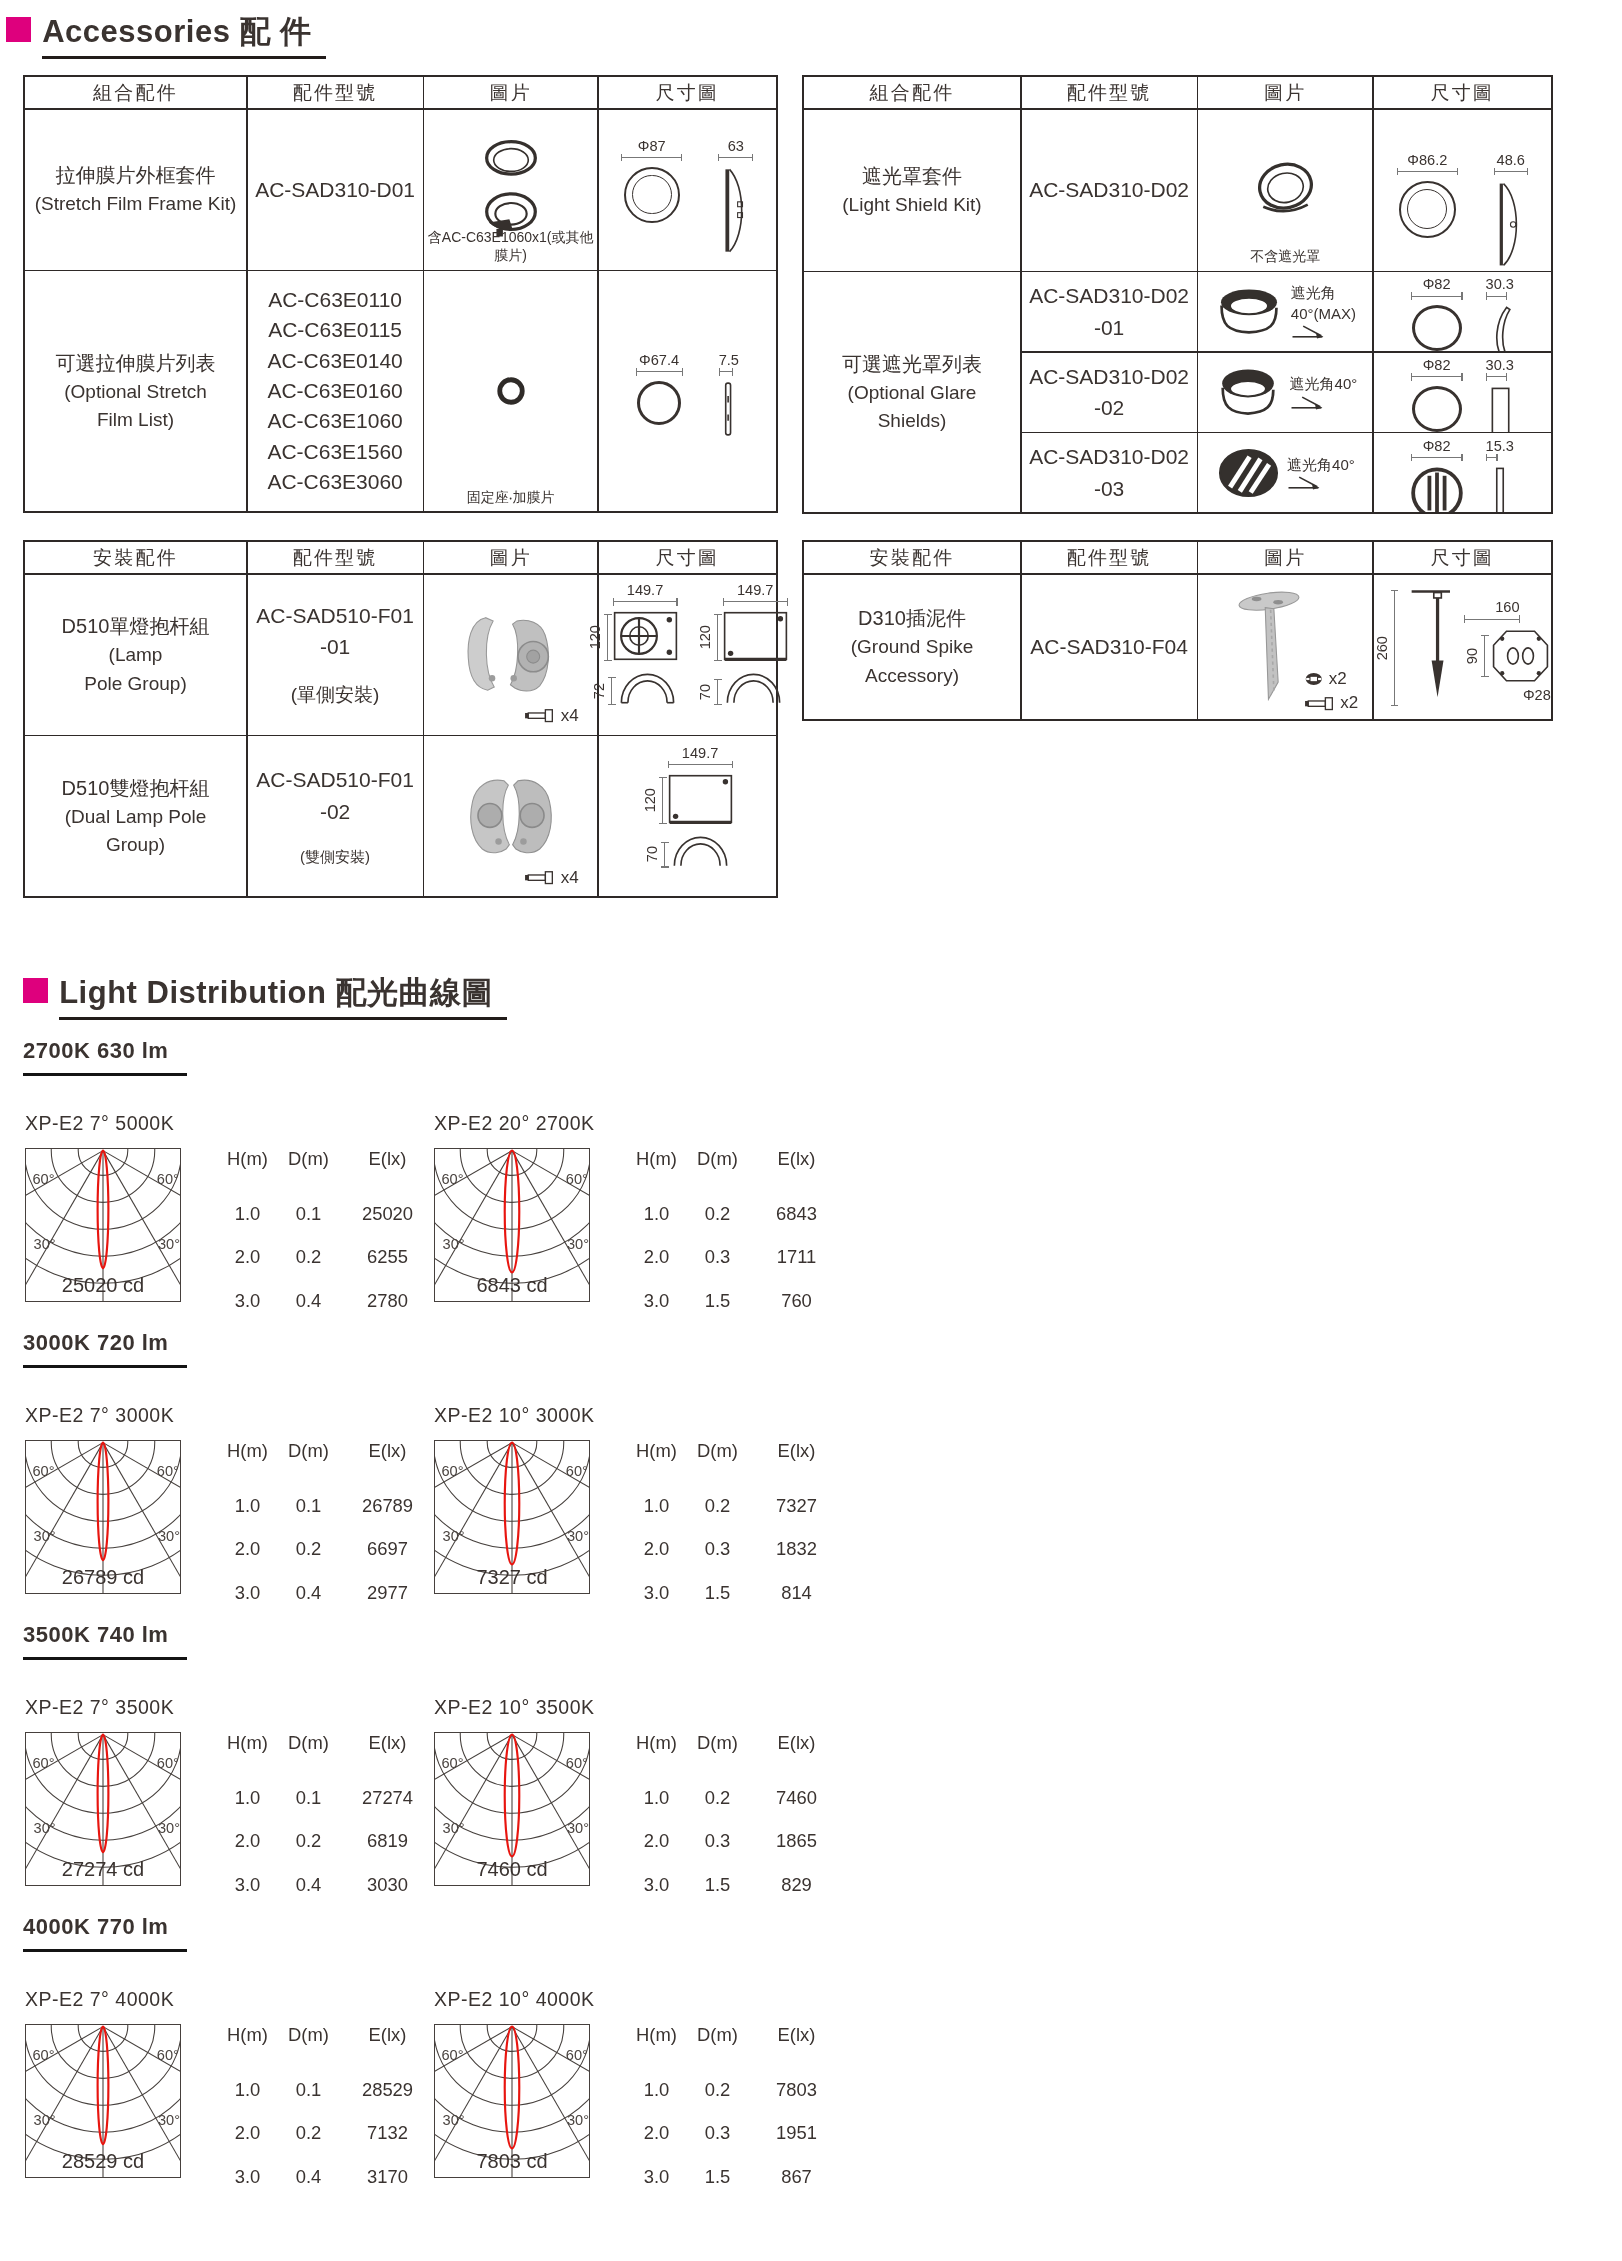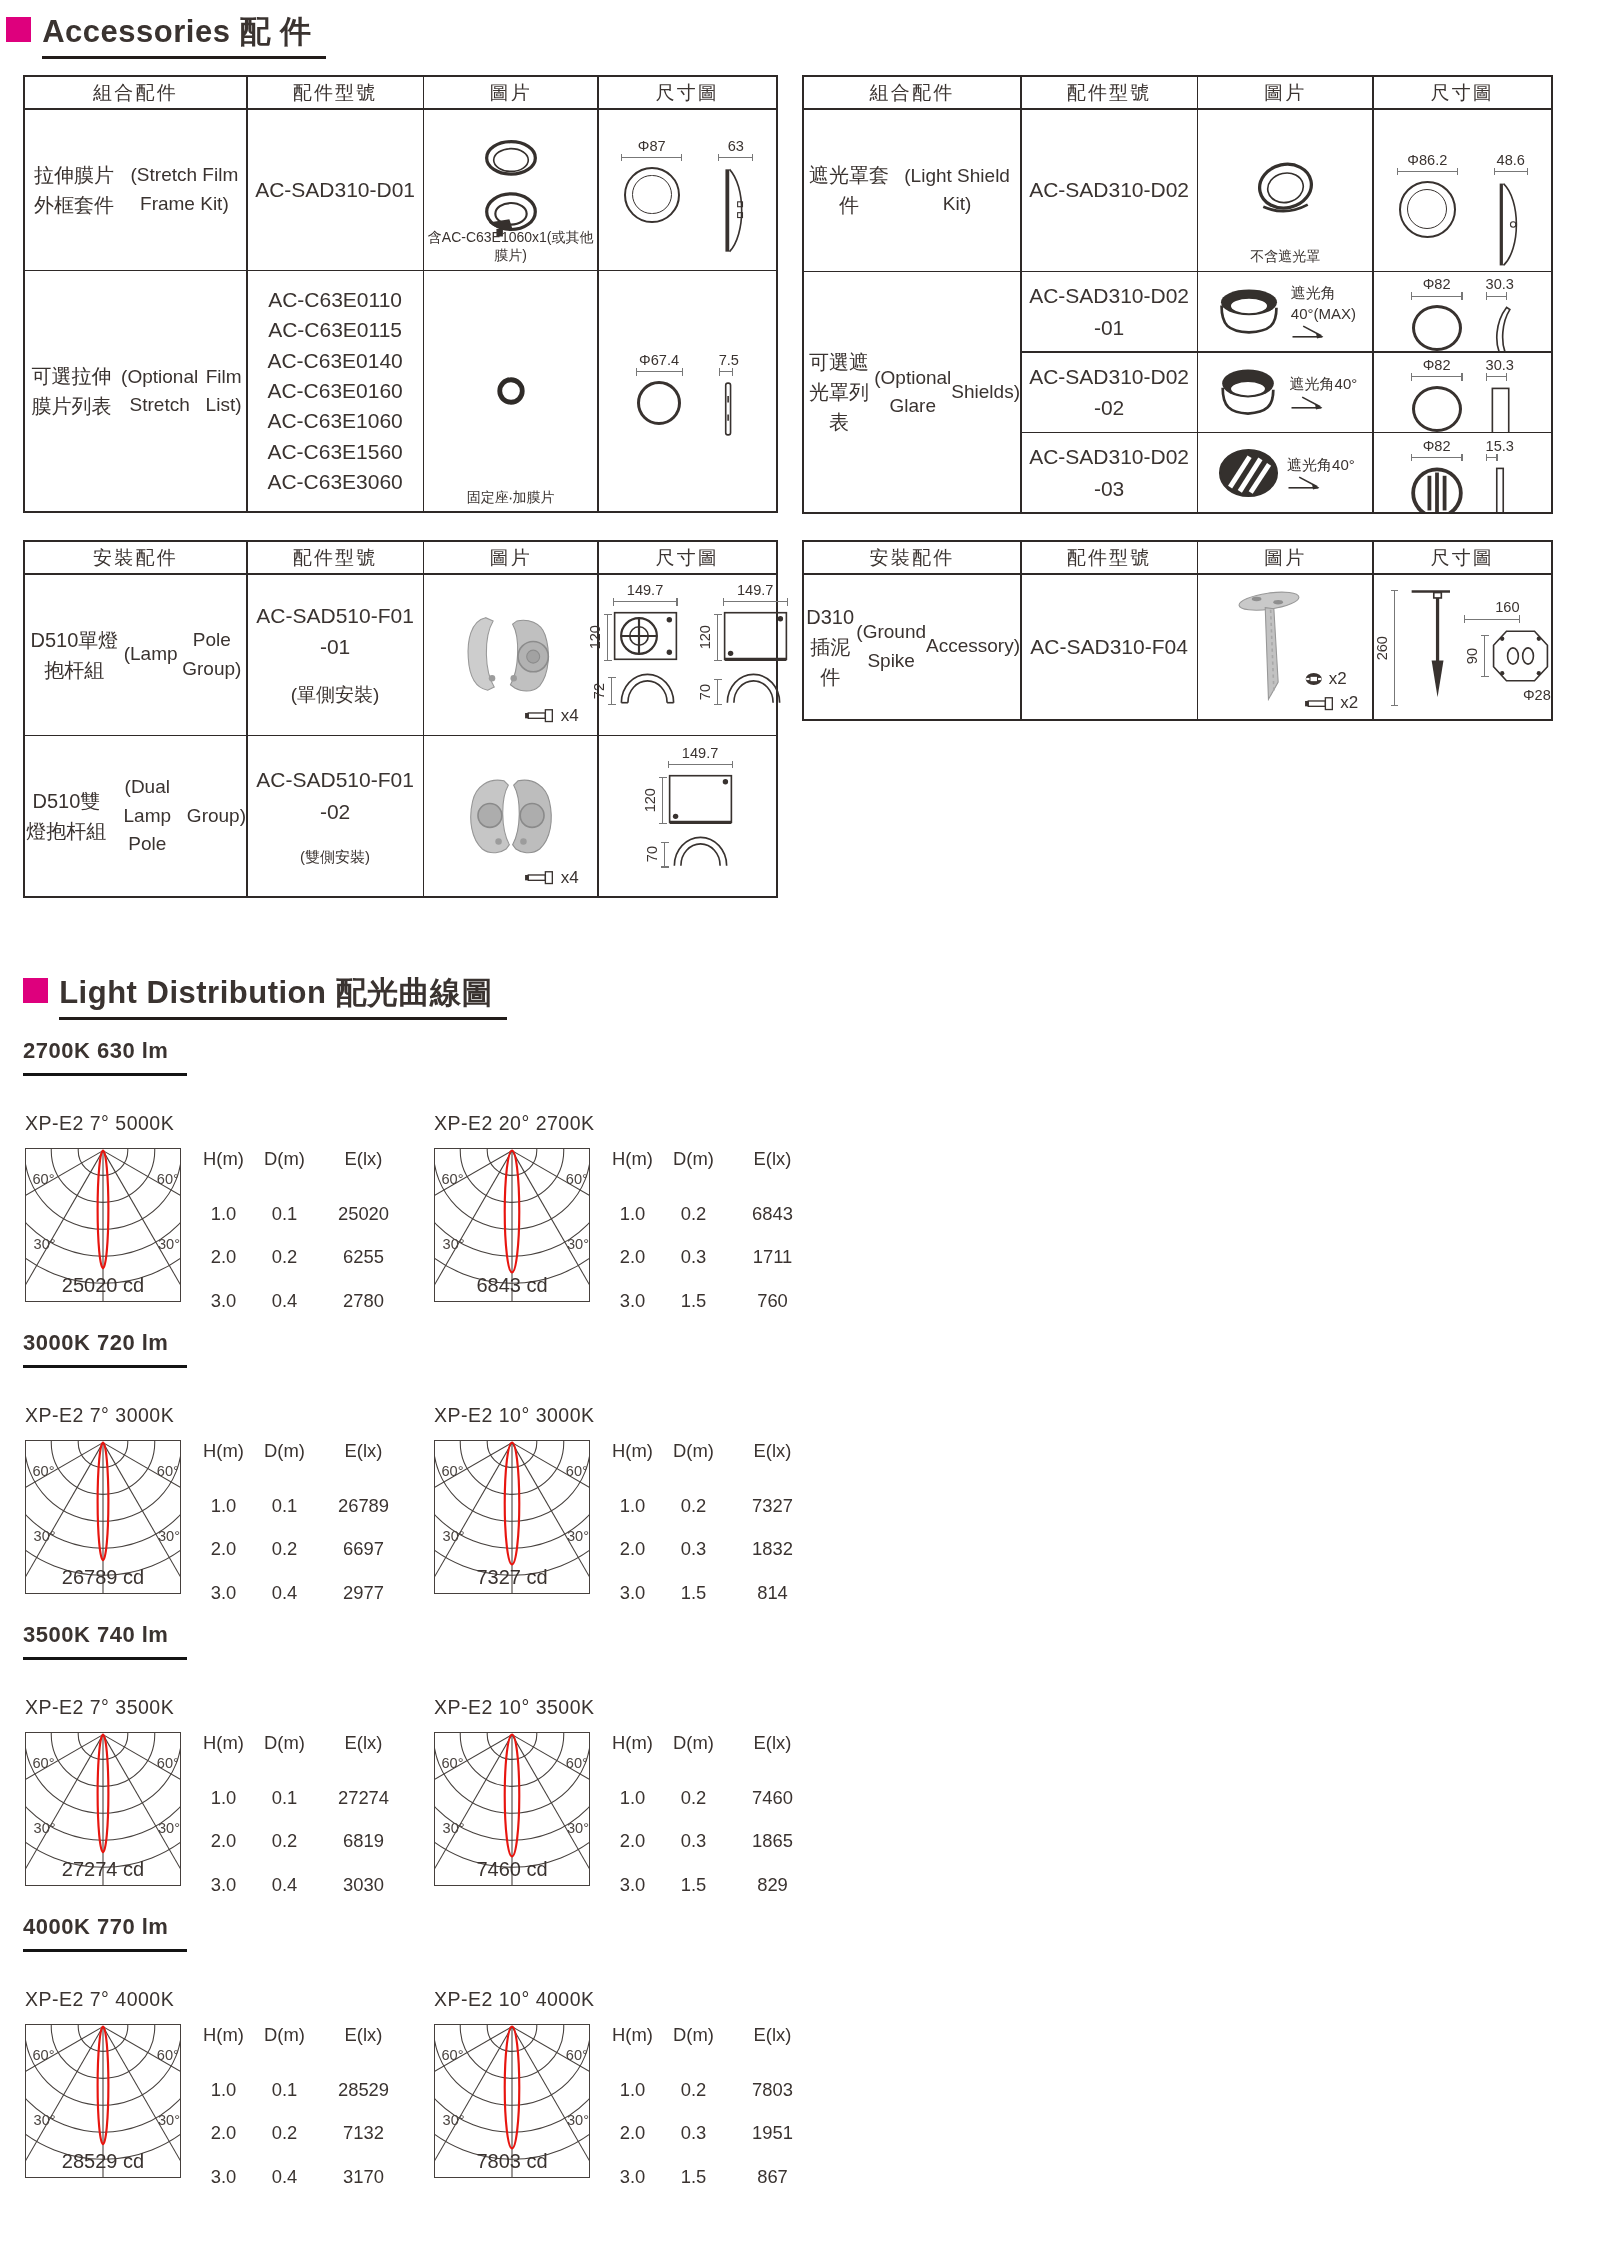--- a/index.html
+++ b/index.html
@@ -10,21 +10,21 @@
   .sec-title{position:absolute;display:flex;align-items:flex-start;gap:10.8px}
   .sq{width:25.4px;height:25.4px;background:#de007d;flex:0 0 auto;margin-top:1.1px}
   .sec-title .txt{font-size:31px;font-weight:700;line-height:1.0;border-bottom:3.2px solid #221c1a;padding:0 14px 8.7px 0;letter-spacing:0.5px}
 
   .cct-head{position:absolute;font-size:22px;font-weight:700;border-bottom:3.2px solid #141414;padding:0 18.4px 8.7px 0;letter-spacing:0.5px}
 
   
   .acc{position:absolute;display:grid;gap:1.6px;background:#2e2927;border:2.2px solid #2e2927}
   .acc>div{background:#fff;position:relative;box-sizing:border-box}
   .h{display:flex;align-items:center;justify-content:center;font-size:19px;letter-spacing:2.2px}
-  .namec{display:flex;align-items:center;text-align:center;line-height:1.5}
+  .namec{display:flex;flex-direction:column;align-items:center;justify-content:center;text-align:center;line-height:1.5}
   .namec .zh{font-size:20px}
   .namec .en{font-size:19px}
   .modelc{display:flex;flex-direction:column;align-items:center;justify-content:center;text-align:center;font-size:21px;line-height:1.5}
   .modelc .gap{height:18.4px}
   .models{display:flex;flex-direction:column;align-items:center;justify-content:center;font-size:21px;line-height:1.45}
   .photoc{display:flex;align-items:center;justify-content:center}
   .pstack{display:flex;flex-direction:column;align-items:center;gap:5.4px}
   .note{position:absolute;left:0;right:0;bottom:4.3px;text-align:center;font-size:14px}
   .qty{position:absolute;right:18.4px;bottom:8.7px;display:flex;align-items:center;gap:5.4px;font-size:17px}
   .qtycol{position:absolute;right:14px;bottom:5.4px;display:flex;flex-direction:column;align-items:flex-start;gap:4.3px}
@@ -51,21 +51,21 @@
   .dgm-main{display:flex;flex-direction:column;align-items:center}
 
   
   .chart-unit{position:absolute;width:411px;height:260px}
   .chart-title{position:absolute;left:0;top:0;font-size:19.5px;letter-spacing:0.5px;white-space:nowrap}
   .polar-box{position:absolute;left:0;top:36px;width:154px;height:152px;border:1.6px solid #46403d}
   .polar-box svg{position:absolute;left:0;top:0}
   .ang{position:absolute;font-size:14.6px;color:#4a4440}
   .a-tl{left:6.5px;top:21.6px}.a-tr{right:1.1px;top:21.6px}.a-bl{left:7.6px;top:87px}.a-br{right:0px;top:87px}
   .cdlab{position:absolute;left:0;right:0;bottom:4.3px;text-align:center;font-size:20px}
-  .lux{position:absolute;left:168px;top:36px;width:231px;height:224px}
+  .lux{position:absolute;left:192px;top:36px;width:231px;height:224px}
   .lux-row{position:absolute;display:flex;width:100%}
   .lux-row span{font-size:18.4px;display:inline-block;text-align:center}
   .lux-row span:nth-child(1){width:61px}
   .lux-row span:nth-child(2){width:61px}
   .lux-row span:nth-child(3){width:97px}
   svg{display:block}
 </style>
 </head>
 <body>
 

